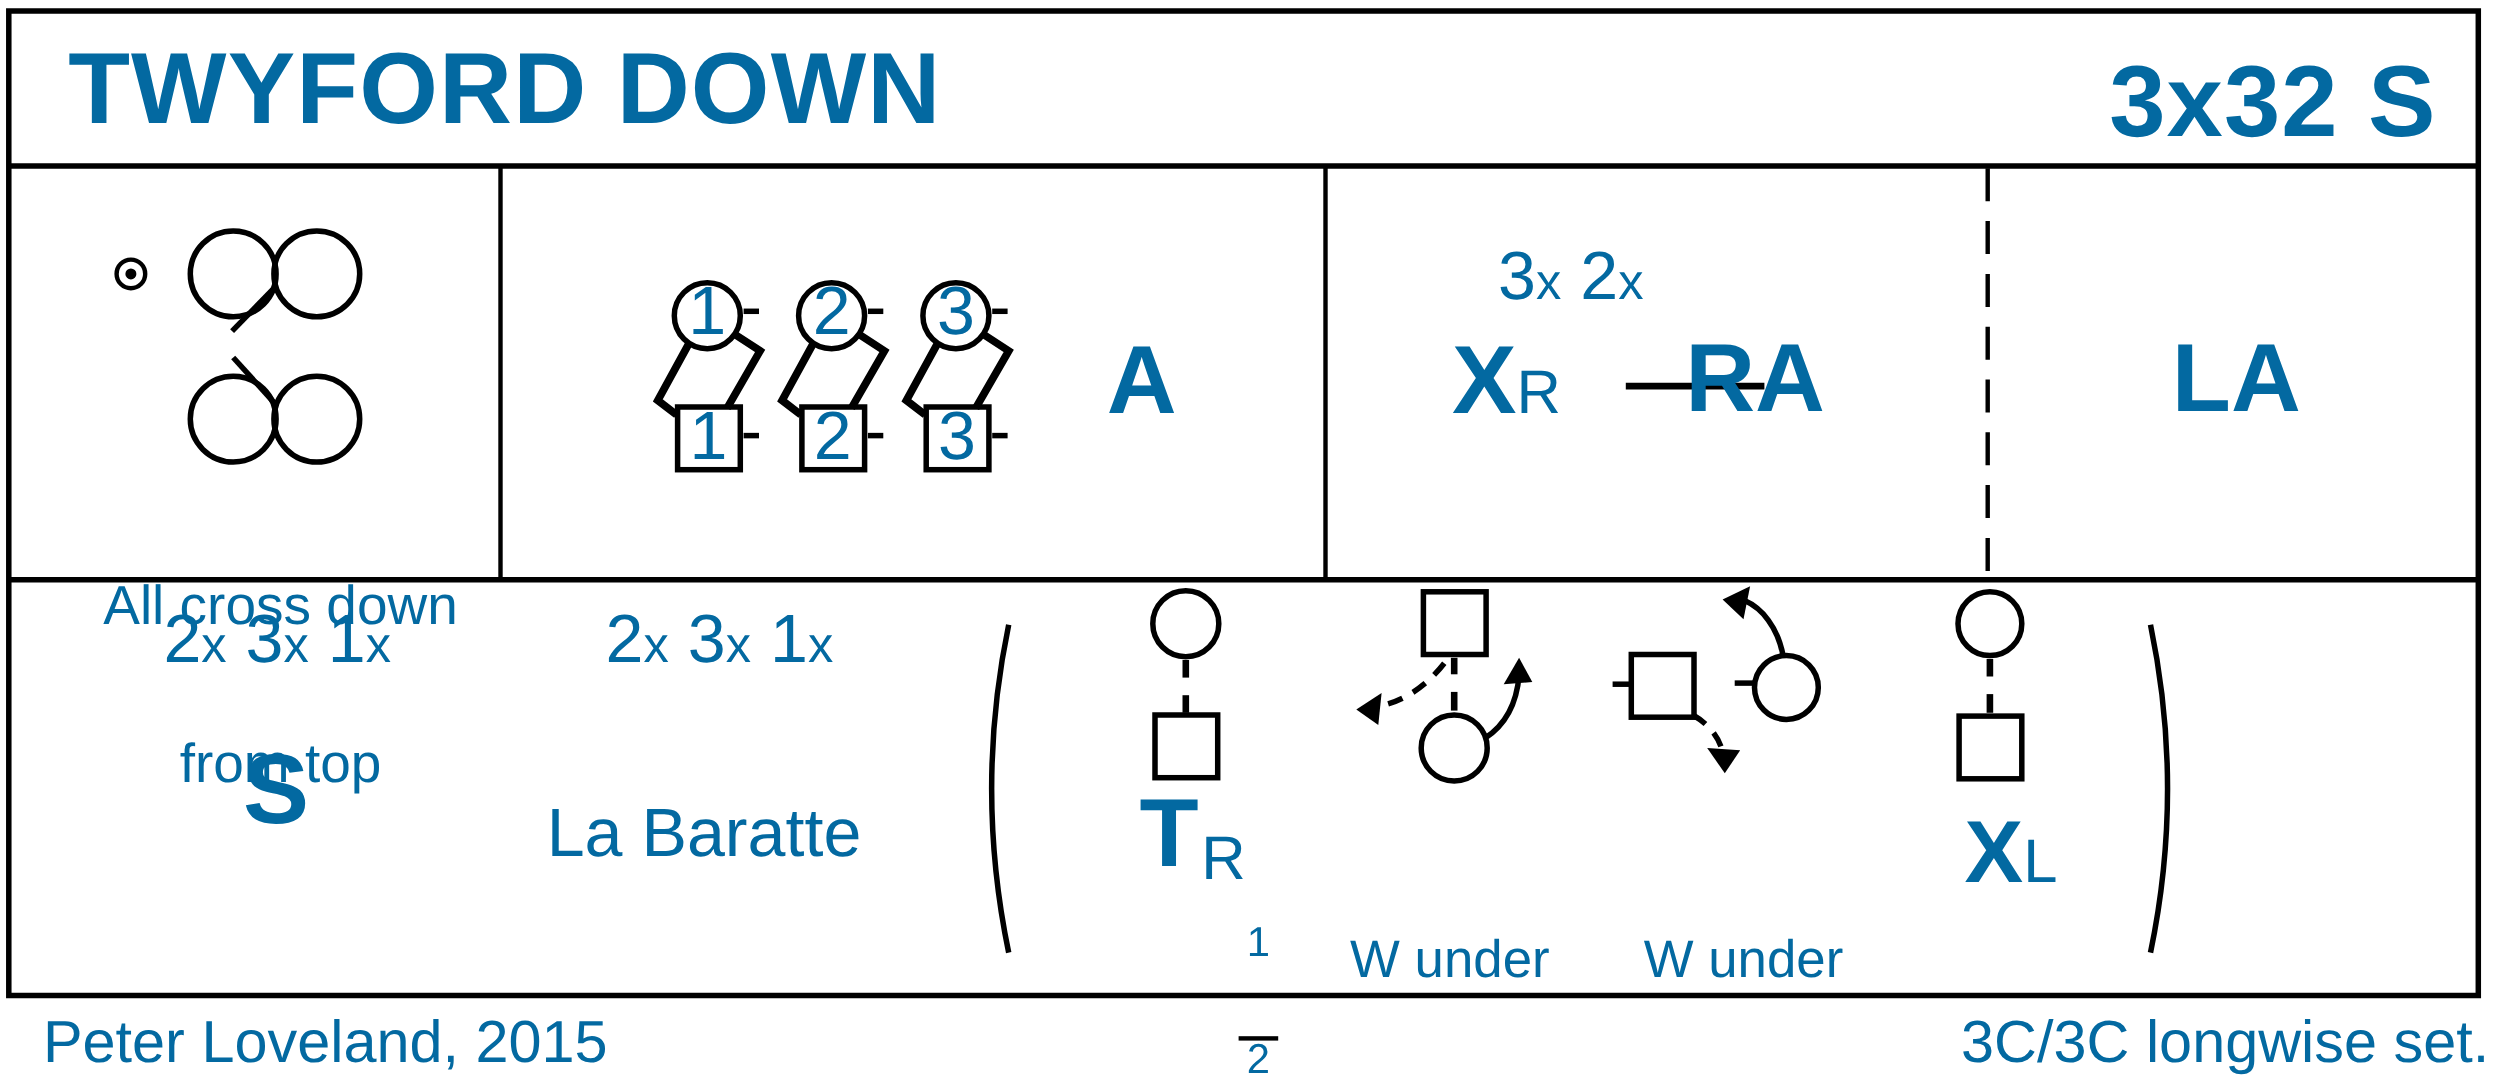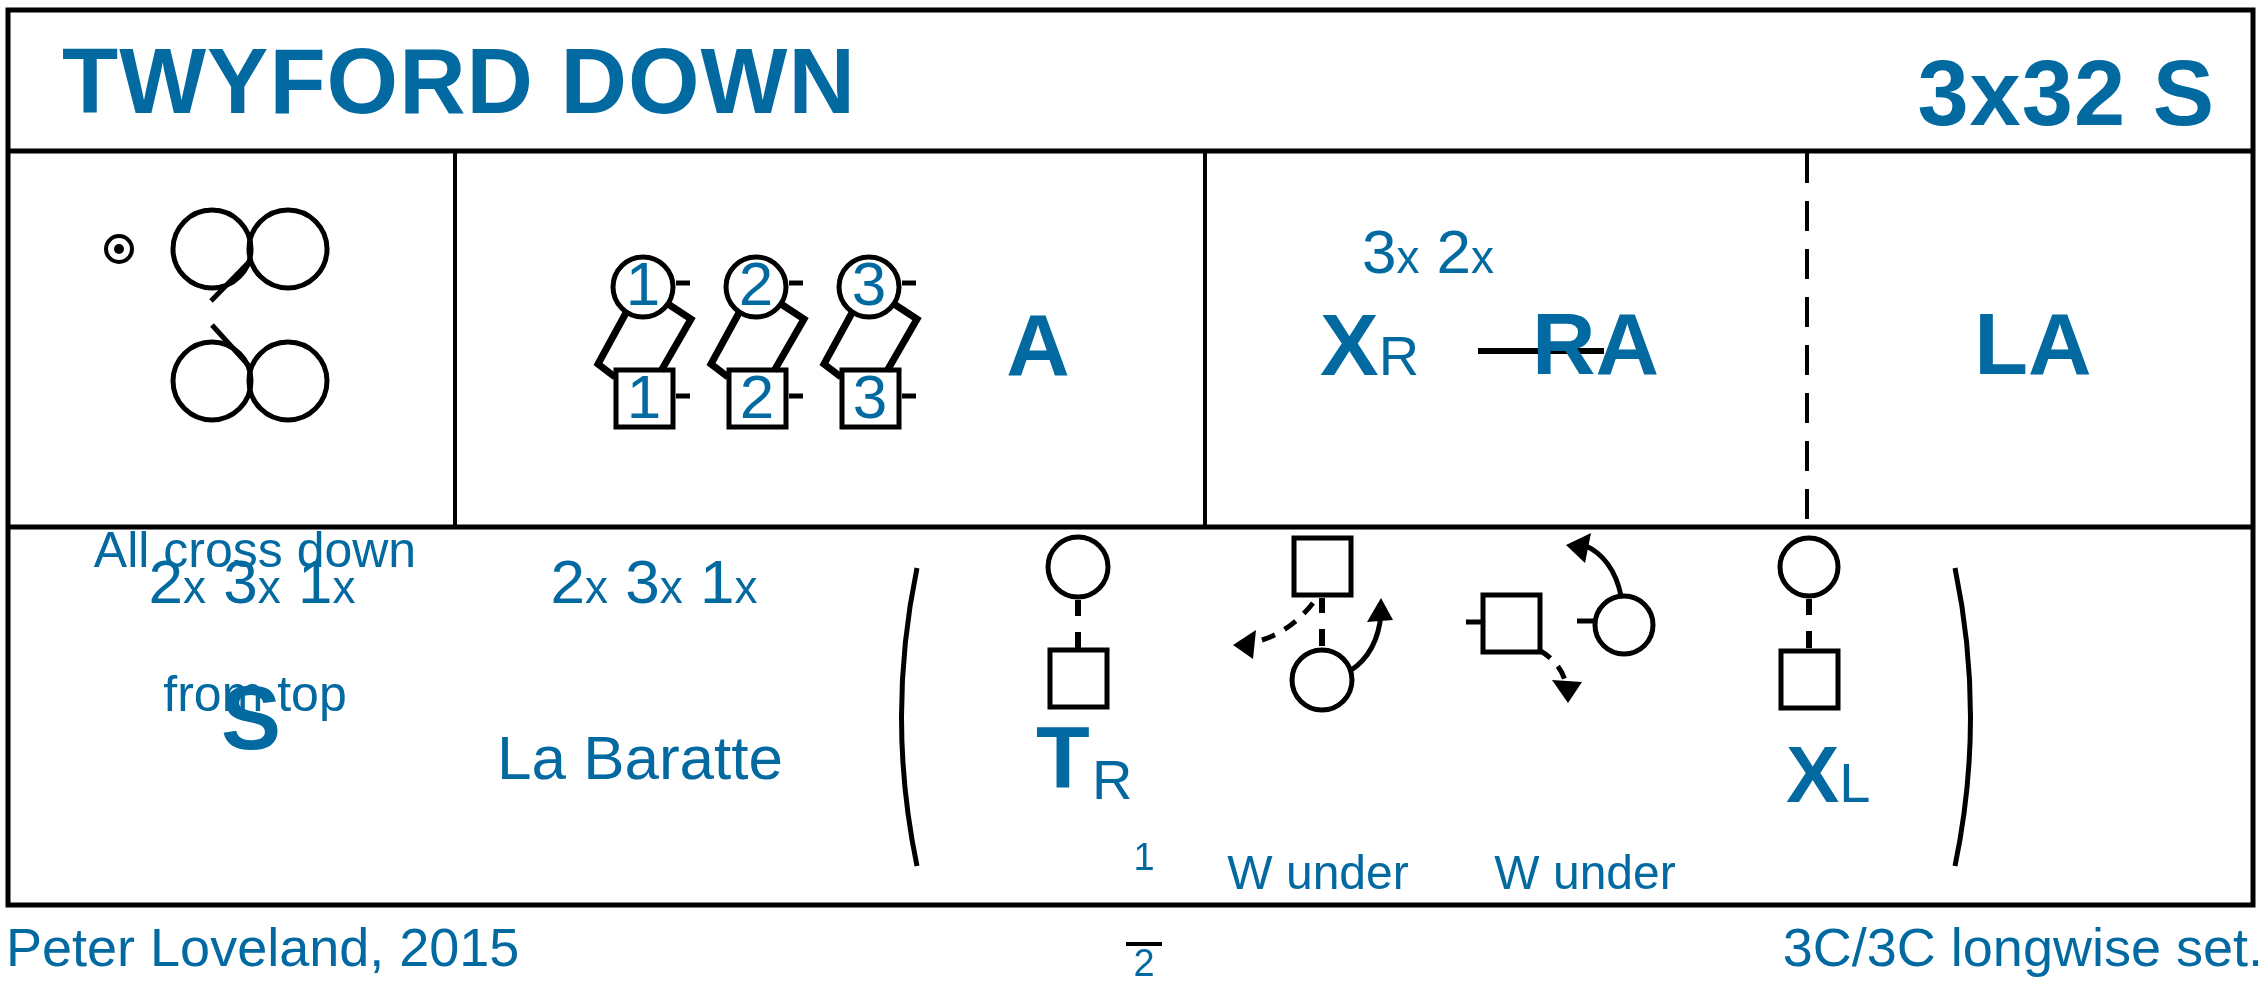--- a/index.html
+++ b/index.html
@@ -9,21 +9,21 @@
   .ctr{text-align:center;}
   .title{font-size:92px;font-weight:bold;letter-spacing:1px;}
   .sym{font-size:88px;font-weight:bold;}
   .sub{font-size:56px;font-weight:normal;}
   .hdr{font-size:62px;font-weight:normal;}
   .hdr .xs{font-size:46px;}
   .caption{font-size:50px;line-height:48px;}
   .notes{font-size:48px;line-height:55px;}
   .dancename{font-size:62px;}
   .digit{font-size:62px;line-height:64px;text-align:center;width:62px;}
-  .footer{font-size:54px;}
+  .footer{font-size:54px;margin-left:33px;}
   .frac{font-size:38px;line-height:34px;text-align:center;width:36px;}
   .frac .den{border-top:4px solid #000;}
   svg{position:absolute;left:0;top:0;}
 </style>
 </head>
 <body>
 
 <div class="page">
 
   <svg width="2267" height="988" viewBox="0 0 2267 988">

